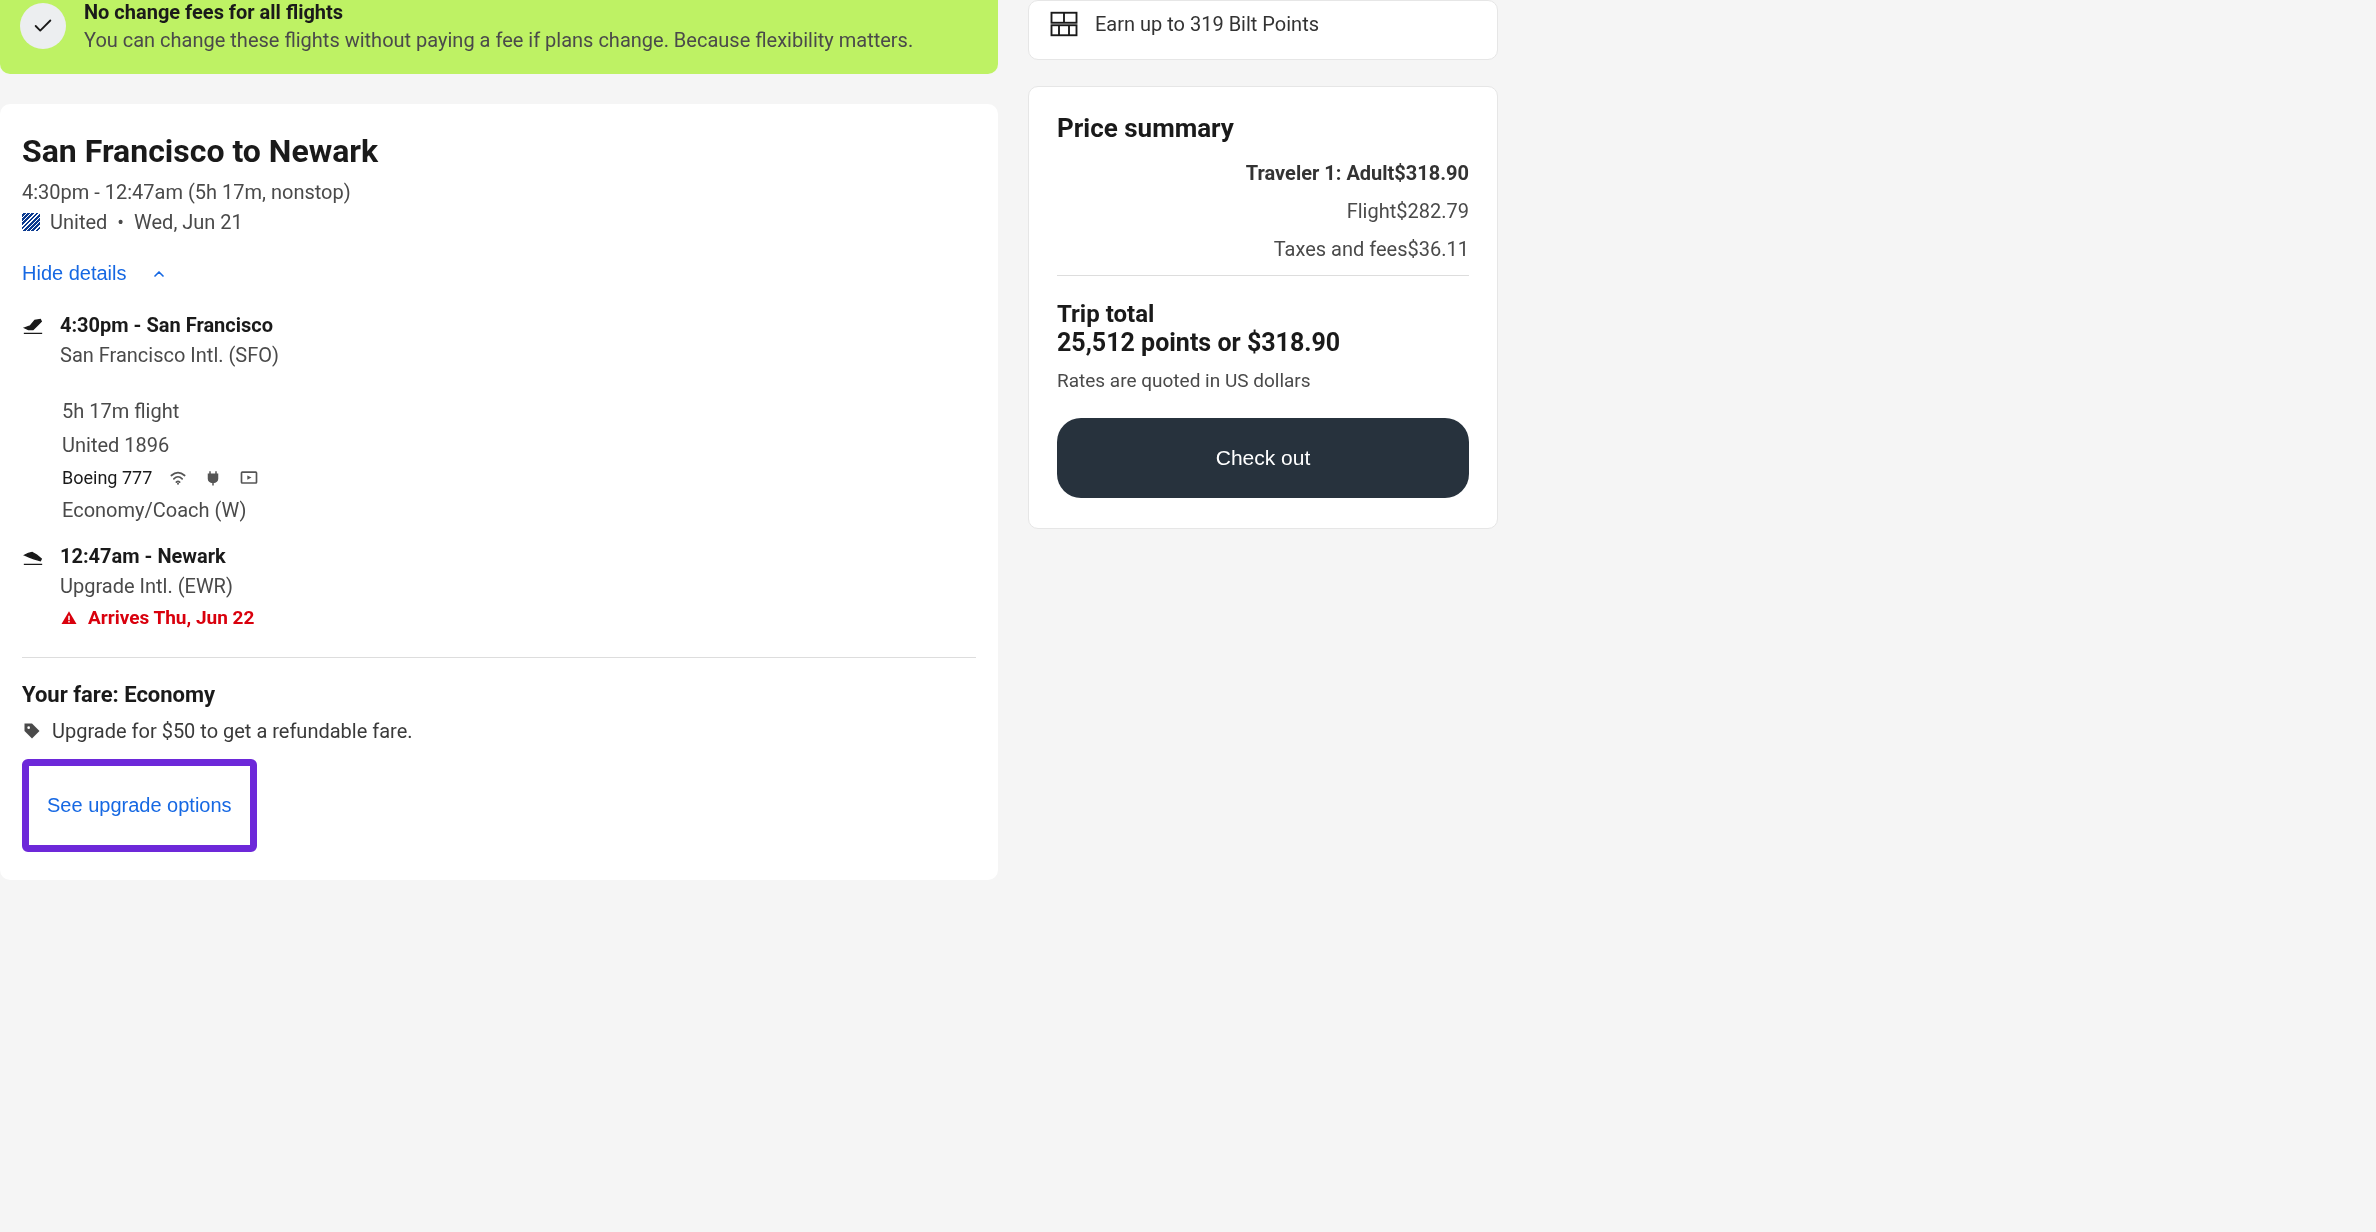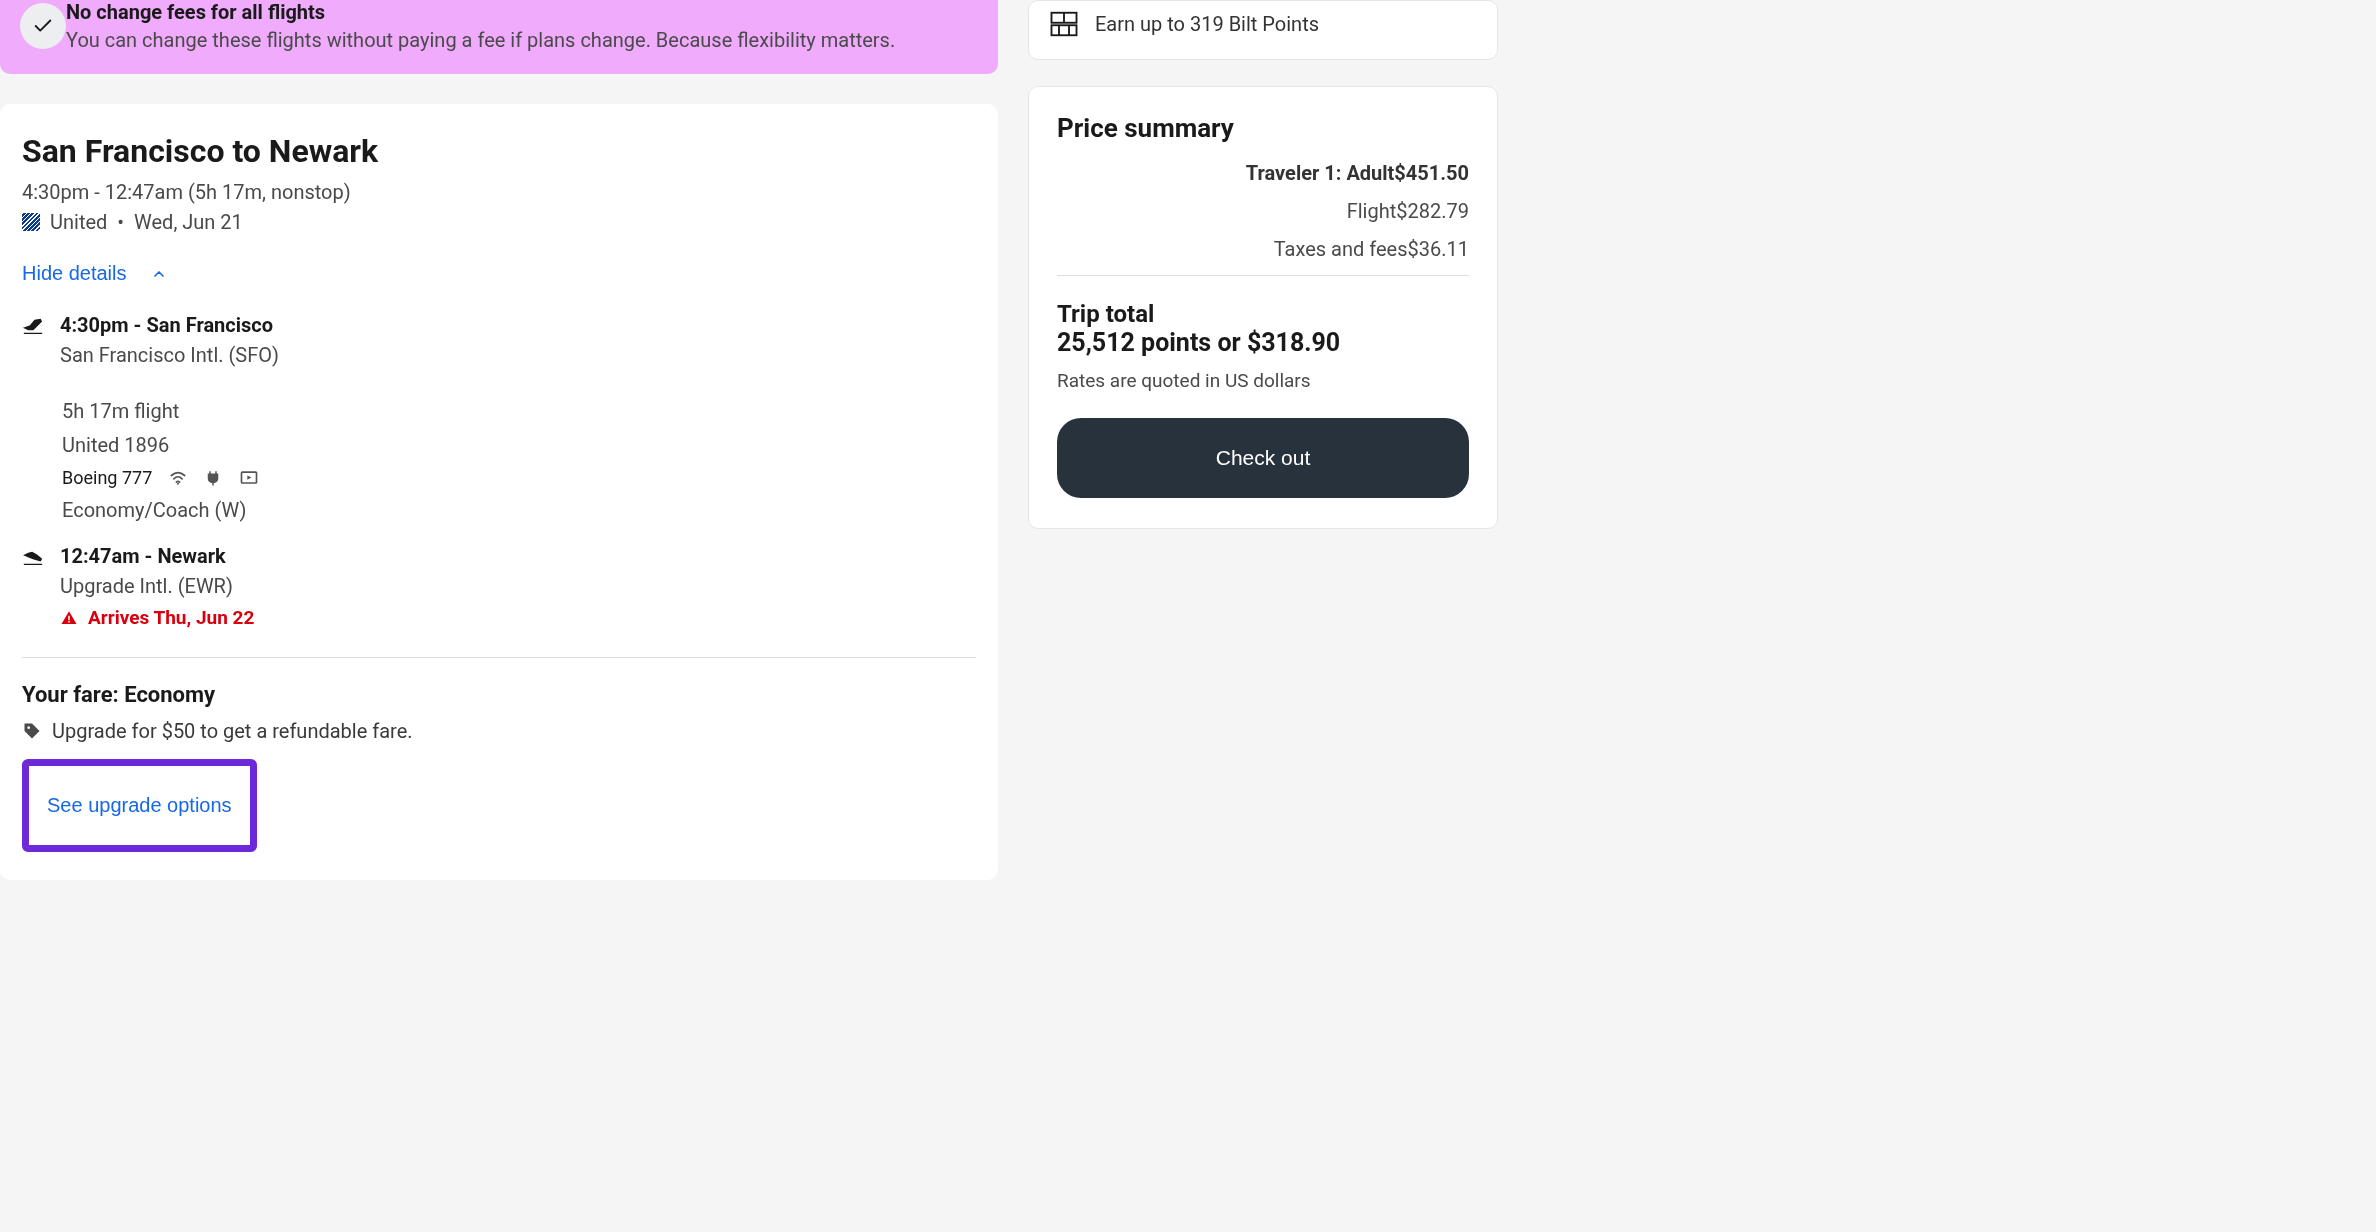--- a/index.html
+++ b/index.html
@@ -26,22 +26,23 @@
   }
   .card {
     background: #fff;
     border-radius: 10px;
     padding: 0;
     margin-bottom: 20px;
   }
   .banner {
     display: flex;
     align-items: center;
+    gap: 18px;
     padding: 0 20px 22px 20px;
-    background: #f0abfc;
+    background: #bef264;
     border-radius: 0 0 10px 10px;
   }
   .banner .iconcircle {
     width: 46px; height: 46px;
     border-radius: 50%;
     background: #eceef0;
     display: flex; align-items: center; justify-content: center;
     flex-shrink: 0;
   }
   .banner .title { font-weight: 700; font-size: 20px; margin-bottom: 4px; }
@@ -230,21 +231,21 @@
           </svg>
       </span>
       <span class="text">Earn up to 319 Bilt Points</span>
     </div>
 
     <div class="price-card">
       <div class="price-title">Price summary</div>
 
       <div class="price-row bold">
         <span class="label">Traveler 1: Adult</span>
-        <span class="value">$451.50</span>
+        <span class="value">$318.90</span>
       </div>
       <div class="price-row sub">
         <span class="label">Flight</span>
         <span class="value">$282.79</span>
       </div>
       <div class="price-row sub">
         <span class="label">Taxes and fees</span>
         <span class="value">$36.11</span>
       </div>
 

